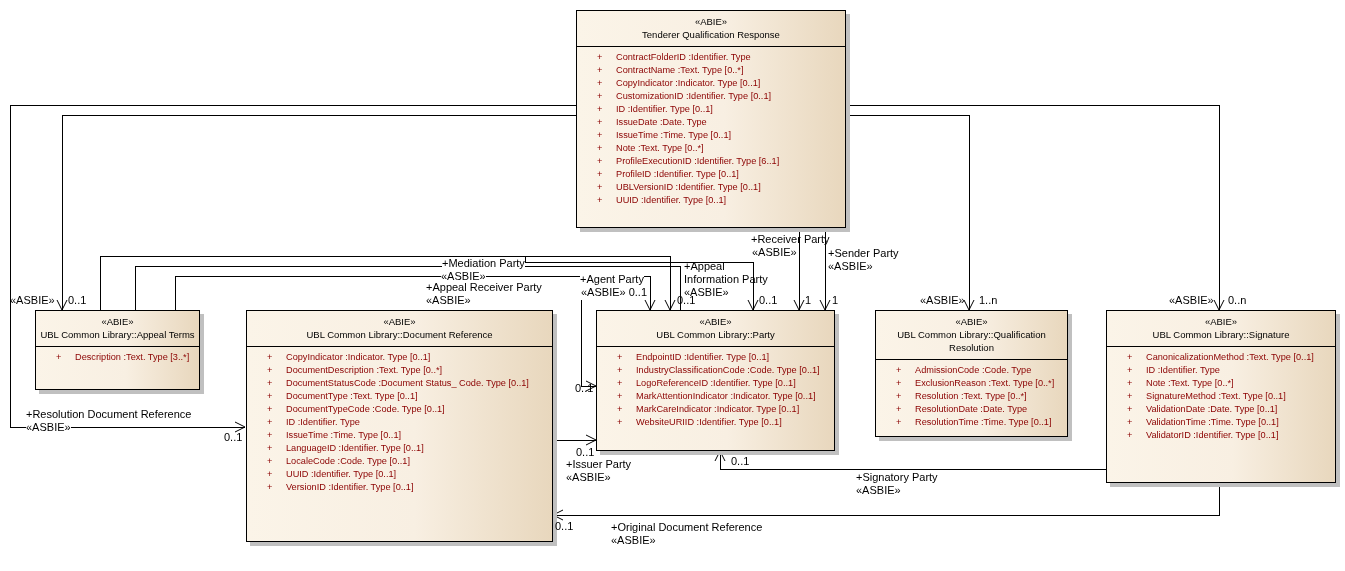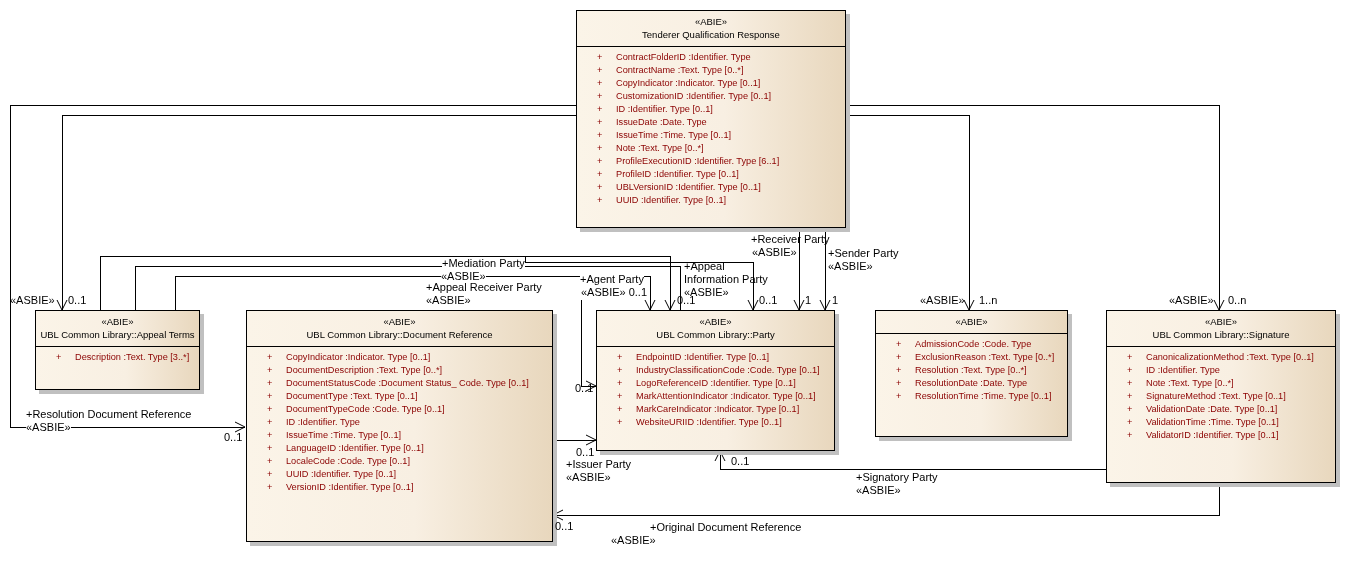--- a/index.html
+++ b/index.html
@@ -128,20 +128,21 @@
       <div class="attr"><span class="plus">+</span><span>LogoReferenceID  :Identifier. Type [0..1]</span></div>
       <div class="attr"><span class="plus">+</span><span>MarkAttentionIndicator  :Indicator. Type [0..1]</span></div>
       <div class="attr"><span class="plus">+</span><span>MarkCareIndicator  :Indicator. Type [0..1]</span></div>
       <div class="attr"><span class="plus">+</span><span>WebsiteURIID  :Identifier. Type [0..1]</span></div>
     </div>
 </div>
 
 <div class="cls" style="left:875px; top:310px; width:193px; height:127px;">
   <div class="head">
     <div>«ABIE»</div>
+    <div>UBL Common Library::Qualification Resolution</div>
   </div>
   <div class="attrs">
       <div class="attr"><span class="plus">+</span><span>AdmissionCode  :Code. Type</span></div>
       <div class="attr"><span class="plus">+</span><span>ExclusionReason  :Text. Type [0..*]</span></div>
       <div class="attr"><span class="plus">+</span><span>Resolution  :Text. Type [0..*]</span></div>
       <div class="attr"><span class="plus">+</span><span>ResolutionDate  :Date. Type</span></div>
       <div class="attr"><span class="plus">+</span><span>ResolutionTime  :Time. Type [0..1]</span></div>
     </div>
 </div>
 
@@ -200,14 +201,14 @@
 
 <div class="lbl" style="left:576px; top:446px;">0..1</div>
 <div class="lbl" style="left:566px; top:458px;">+Issuer Party</div>
 <div class="lbl" style="left:566px; top:471px;">«ASBIE»</div>
 
 <div class="lbl" style="left:731px; top:455px;">0..1</div>
 <div class="lbl" style="left:856px; top:471px;">+Signatory Party</div>
 <div class="lbl" style="left:856px; top:484px;">«ASBIE»</div>
 
 <div class="lbl" style="left:555px; top:520px;">0..1</div>
-<div class="lbl" style="left:611px; top:521px;margin-left:39px;">+Original Document Reference</div>
+<div class="lbl" style="left:611px; top:521px;">+Original Document Reference</div>
 <div class="lbl" style="left:611px; top:534px;">«ASBIE»</div>
 
 </body></html>

